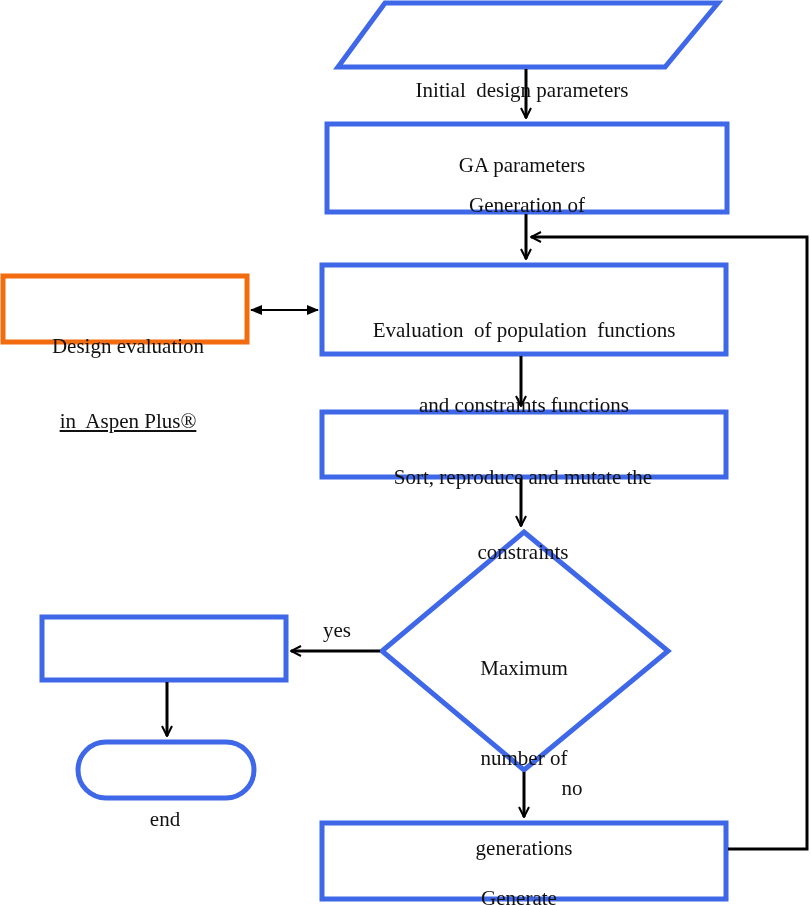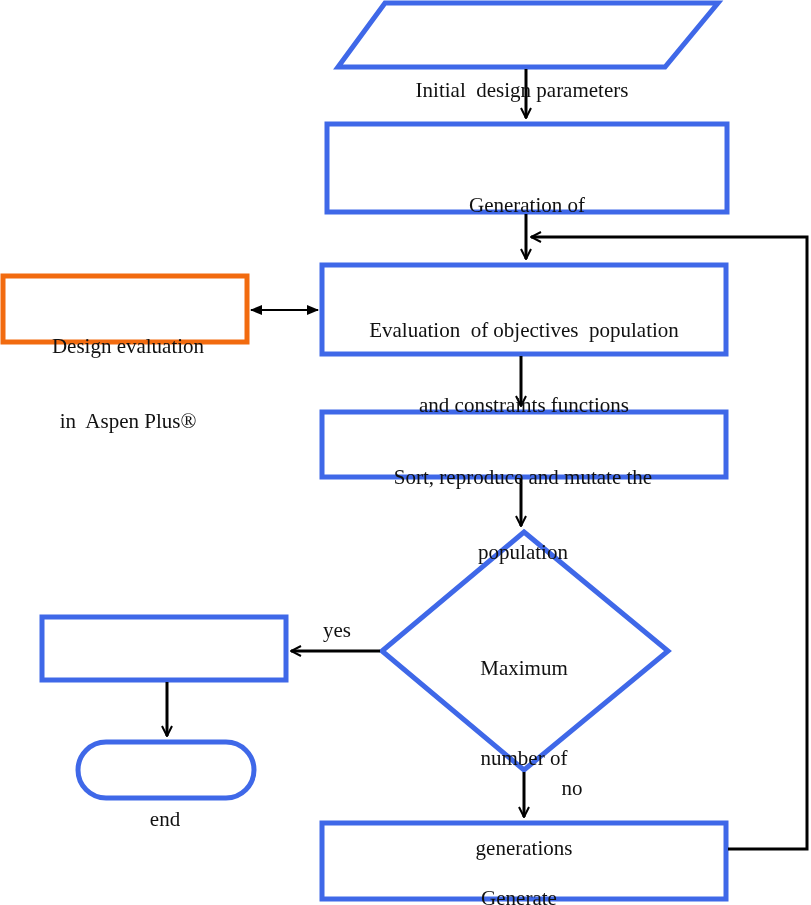--- a/index.html
+++ b/index.html
@@ -41,39 +41,40 @@
   <line x1="521" y1="356" x2="521" y2="406" stroke="#000" stroke-width="3" marker-end="url(#arrow)"></line>
   <line x1="521" y1="479" x2="521" y2="526" stroke="#000" stroke-width="3" marker-end="url(#arrow)"></line>
   <line x1="380" y1="651" x2="291" y2="651" stroke="#000" stroke-width="3" marker-end="url(#arrow)"></line>
   <line x1="167" y1="682" x2="167" y2="736" stroke="#000" stroke-width="3" marker-end="url(#arrow)"></line>
   <line x1="524" y1="772" x2="524" y2="817" stroke="#000" stroke-width="3" marker-end="url(#arrow)"></line>
   <polyline points="728,849 807,849 807,237 531,237" fill="none" stroke="#000" stroke-width="3" marker-end="url(#arrow)"></polyline>
 </svg>
 
 <div class="lbl" style="left: 522px; top: 8px; white-space: pre;">
   <div style="white-space: pre; margin-top: 20px;">Initial  design parameters</div>
+  <div style="white-space: pre;">GA parameters</div>
 </div>
 
 <div class="lbl" style="left: 527px; top: 143px; white-space: pre;">
   <div style="white-space: pre;">Generation of</div>
 </div>
 
 <div class="lbl" style="left: 524px; top: 268px; white-space: pre;">
-  <div style="white-space: pre;">Evaluation  of objectives  population</div>
+  <div style="white-space: pre;">Evaluation  of population  functions</div>
   <div style="white-space: pre;">and constraints functions</div>
 </div>
 
 <div class="lbl" style="left: 128px; top: 284px; white-space: pre;">
   <div style="white-space: pre;">Design evaluation</div>
-  <div style="white-space: pre;">in  Aspen Plus®</div>
+  <div style="white-space: pre; text-decoration: underline;">in  Aspen Plus®</div>
 </div>
 
 <div class="lbl" style="left: 523px; top: 415px; white-space: pre;">
   <div style="white-space: pre;">Sort, reproduce and mutate the</div>
-  <div style="white-space: pre;">population</div>
+  <div style="white-space: pre;">constraints</div>
 </div>
 
 <div class="lbl" style="left: 524px; top: 593px; line-height: 30px; white-space: pre;">
   <div style="white-space: pre;">Maximum</div>
   <div style="white-space: pre;">number of</div>
   <div style="white-space: pre;">generations</div>
   
 </div>
 
 <div class="lbl" style="left: 164px; top: 622px; white-space: pre;">

